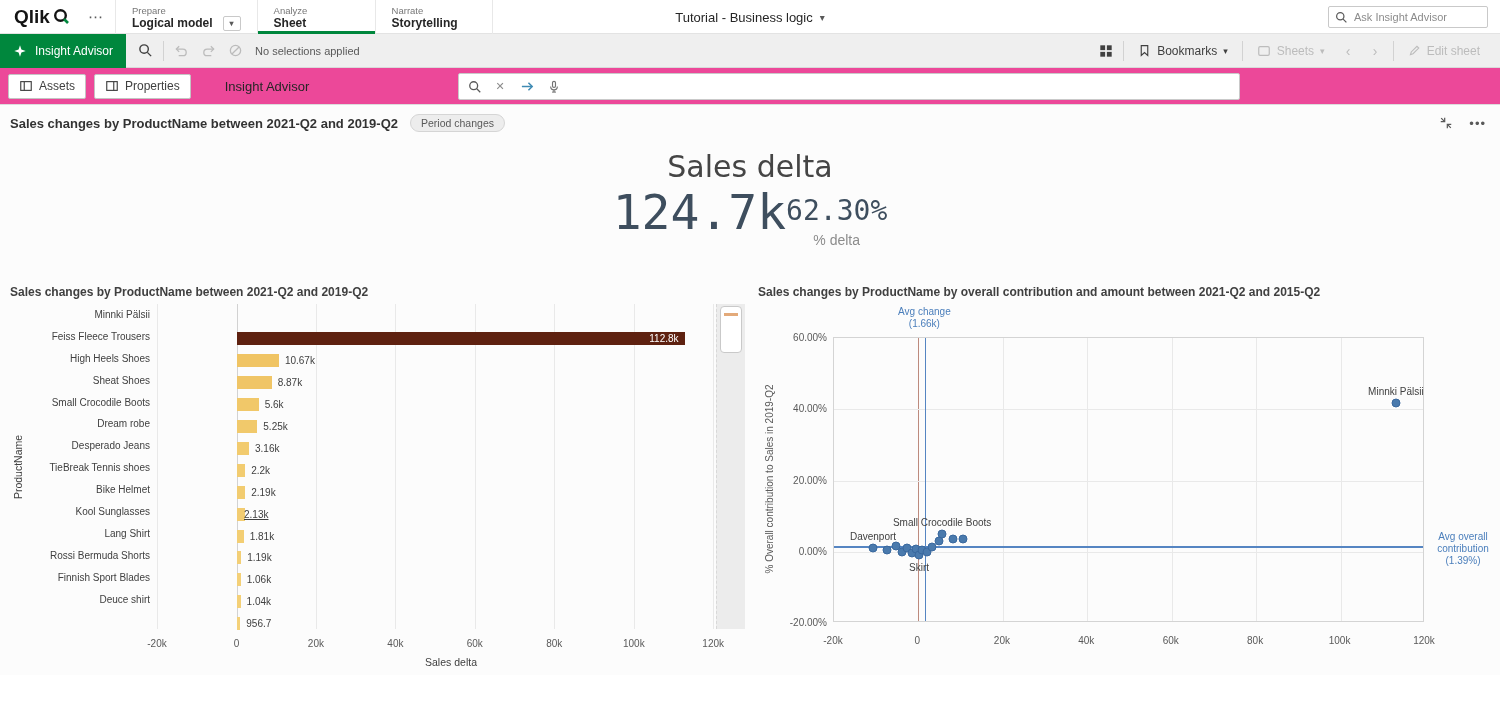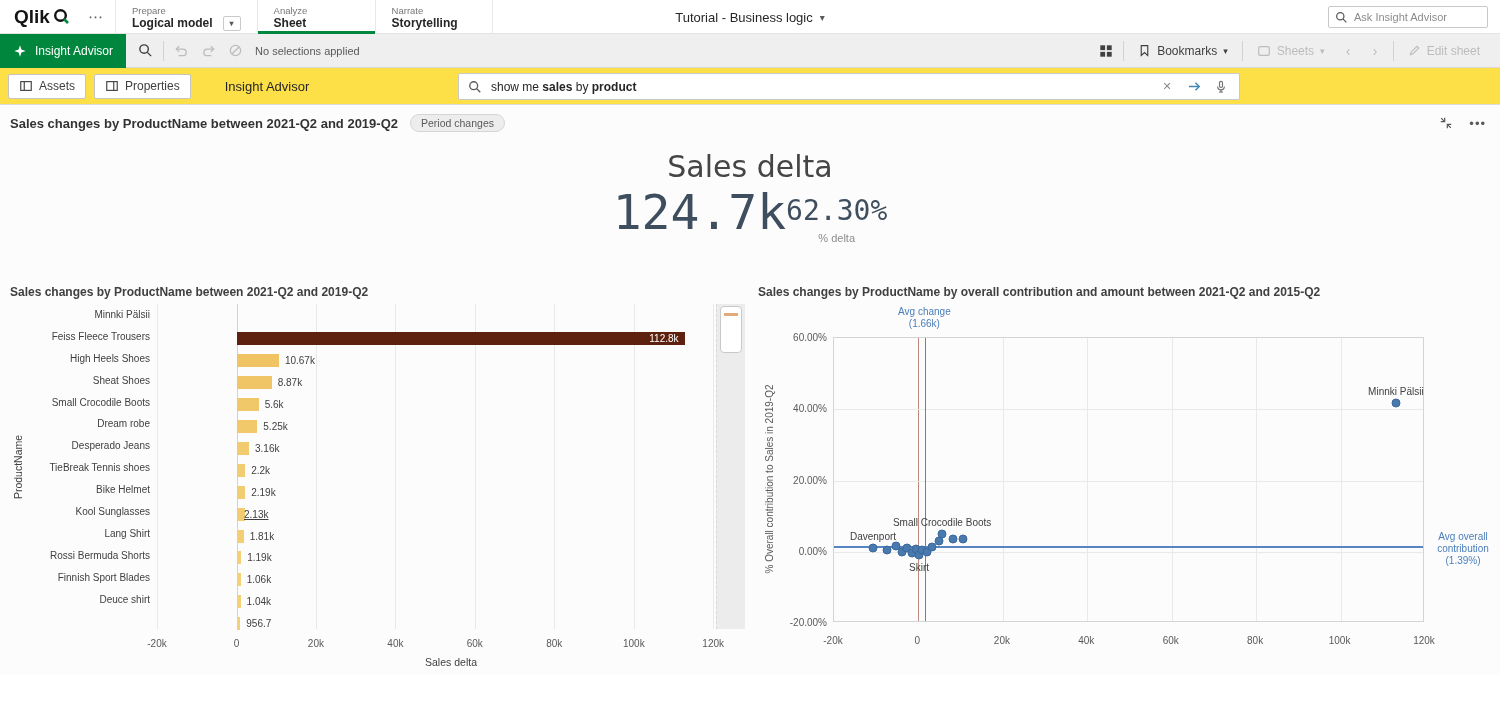--- a/index.html
+++ b/index.html
@@ -31,42 +31,42 @@
   .tb-icon.disabled { color:#bcbcbc; }
   .tb-divider { width:1px; height:20px; background:#d2d2d2; margin:0 4px; }
   .no-sel { font-size:11px; color:#595959; margin-left:6px; }
   .tb-right { margin-left:auto; display:flex; align-items:center; padding-right:10px; }
   .tb-text-btn { display:flex; align-items:center; gap:6px; font-size:12px; color:#404040; padding:0 10px; }
   .tb-text-btn .caret { font-size:9px; }
   .tb-text-btn.disabled { color:#bcbcbc; }
   .chev { font-size:14px; line-height:14px; }
 
   
-  #subheader { position:absolute; top:68px; left:0; right:0; height:37px; background:#fde047; border-bottom:1px solid #dcdcdc; display:flex; align-items:center; padding:0 8px; }
+  #subheader { position:absolute; top:68px; left:0; right:0; height:37px; background:#ec4899; border-bottom:1px solid #dcdcdc; display:flex; align-items:center; padding:0 8px; }
   .panel-btn { display:flex; align-items:center; gap:6px; border:1px solid #c4c4c4; border-radius:2px; background:#fff; height:25px; padding:0 10px; font-size:12px; color:#404040; margin-right:8px; font-family:inherit; }
   .sub-title { font-size:13px; color:#262626; margin:0 26px; }
   .query-box { position:absolute; left:458px; top:5px; width:782px; height:27px; border:1px solid #c9c9c9; border-radius:2px; background:#fff; display:flex; align-items:center; padding:0 9px; gap:9px; }
   .query-text { font-size:12px; color:#262626; flex:1; }
   .q-icon { display:flex; align-items:center; justify-content:center; width:18px; color:#8c8c8c; font-size:11px; }
 
   
   #main { position:absolute; top:105px; left:0; right:0; height:570px; background:#fcfcfc; }
   .insight-header { position:absolute; top:9px; left:10px; right:14px; display:flex; align-items:center; }
   .insight-title { font-size:13px; font-weight:bold; color:#333; }
   .badge { margin-left:12px; font-size:10.5px; color:#595959; background:#ededed; border:1px solid #d5d5d5; border-radius:9px; padding:2px 10px; }
   .header-icons { margin-left:auto; display:flex; align-items:center; gap:16px; color:#595959; }
   .header-icons .dots { font-size:13px; letter-spacing:1px; }
 
   .kpi { position:absolute; top:44px; left:0; right:0; text-align:center; }
   .kpi-title { font-size:30px; color:#454545; font-family:"DejaVu Sans", sans-serif; }
   .kpi-row { display:flex; justify-content:center; align-items:flex-start; margin-top:3px; }
   .kpi-value { font-family:"DejaVu Sans Mono", monospace; font-size:48px; line-height:1.05; color:#3e4e5e; }
   .kpi-delta-wrap { display:flex; flex-direction:column; align-items:center; margin-top:9px; }
   .kpi-delta { font-family:"DejaVu Sans Mono", monospace; font-size:28px; color:#3e4e5e; line-height:1.1; }
-  .kpi-delta-label { font-size:11px; color:#8c8c8c; margin-top:5px; }
+  .kpi-delta-label { font-size:14px; color:#8c8c8c; margin-top:5px; }
 
   
   .chart { position:absolute; top:175px; height:395px; }
   #barchart { left:0; width:750px; }
   #scatter { left:755px; width:745px; }
   .chart-title { position:absolute; top:5px; left:10px; font-size:12px; font-weight:bold; color:#404040; white-space:nowrap; }
   #scatter .chart-title { left:3px; }
   .chart .plot { position:absolute; }
   #barchart .plot { left:157px; top:24px; width:588px; height:325px; }
   #scatter .plot { left:78px; top:57px; width:591px; height:285px; border:1px solid #d4d4d4; }
@@ -241,21 +241,20 @@
           <line x1="10" y1="3" x2="10" y2="13"></line>
       </svg>
       <span data-interactable="false">Properties</span>
     </button>
     <span class="sub-title" data-interactable="false">Insight Advisor</span>
     <div class="query-box" data-interactable="true">
       <svg data-interactable="false" width="14" height="14" viewBox="0 0 16 16" style="color:#595959">
         <circle cx="6.5" cy="6.5" r="4.5" fill="none" stroke="currentColor" stroke-width="1.5"></circle>
         <line x1="10" y1="10" x2="14" y2="14" stroke="currentColor" stroke-width="1.5"></line>
       </svg>
-      <span class="query-text" data-interactable="true"><span data-interactable="false">show me </span><b data-interactable="false">sales</b><span data-interactable="false"> by </span><b data-interactable="false">product</b></span>
       <span class="q-icon" data-interactable="true">✕</span>
       <span class="q-icon" data-interactable="true">
         <svg width="15" height="15" viewBox="0 0 16 16" fill="none" stroke="#3F8AB3" stroke-width="1.6">
           <line x1="2" y1="8" x2="13" y2="8"></line>
             <path d="M9 4 L13 8 L9 12"></path>
         </svg>
       </span>
       <span class="q-icon" data-interactable="true">
         <svg width="14" height="14" viewBox="0 0 16 16" fill="none" stroke="#737373" stroke-width="1.3">
           <rect x="6.3" y="1.5" width="3.4" height="7" rx="1.7"></rect>

